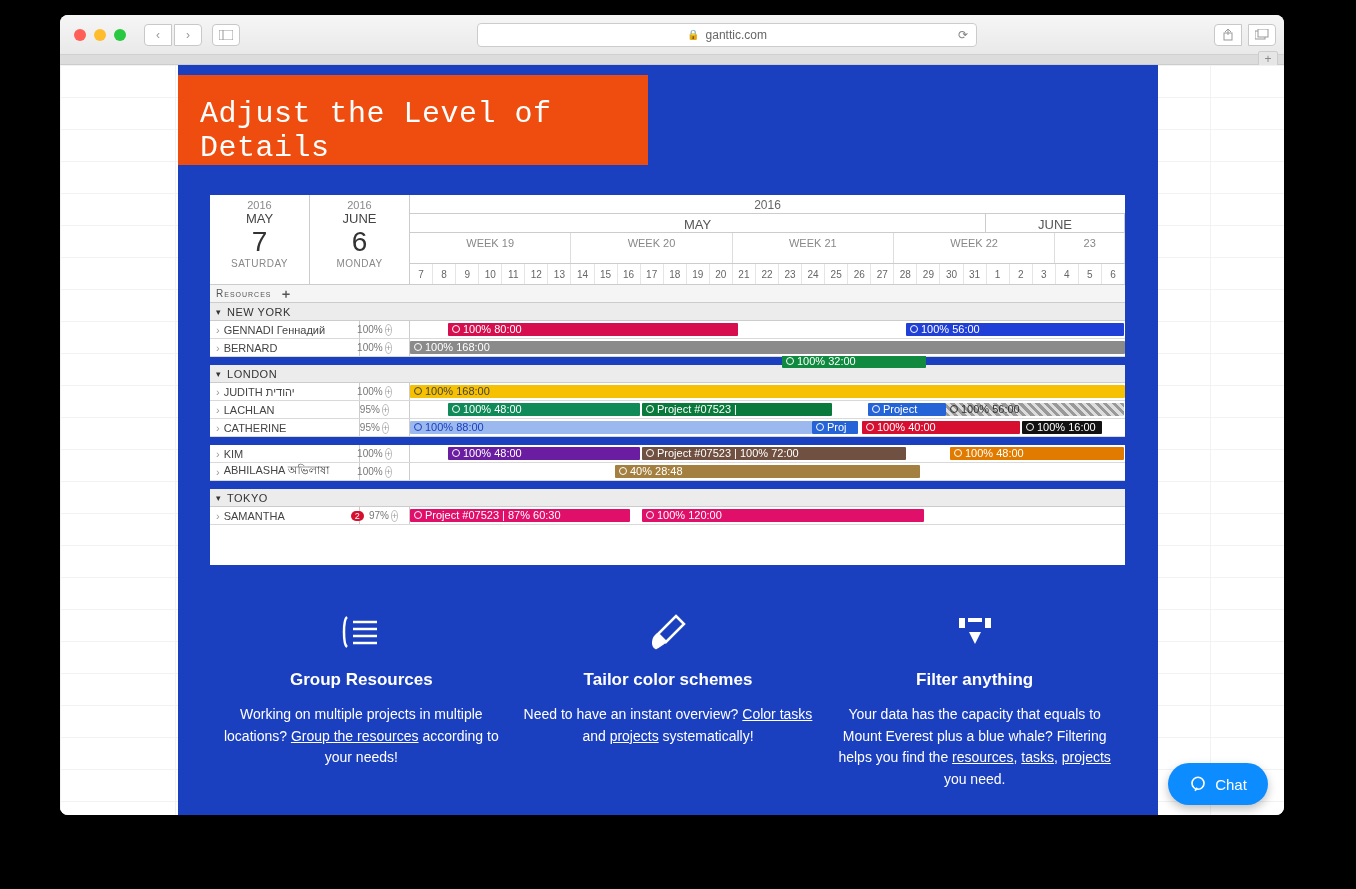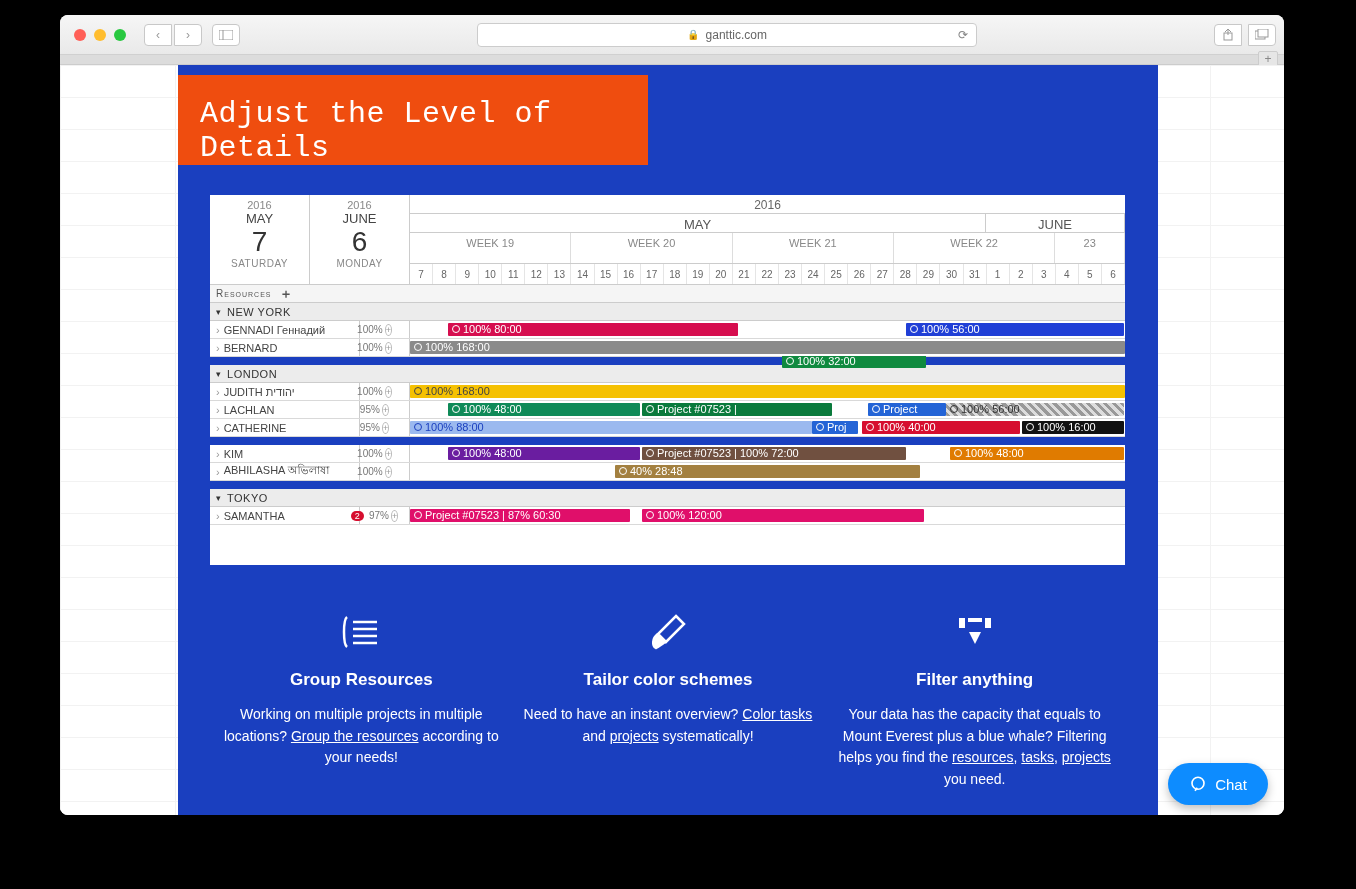--- a/index.html
+++ b/index.html
@@ -239,21 +239,21 @@
                   <div class="bar hatch" style="left: 536px; width: 178px;"><span class="bubble"></span>100% 56:00</div>
                 </div>
               </div>
               <div class="resrow">
                 <div class="reslabel"><span style="color:#999;margin-right:4px">›</span>CATHERINE</div>
                 <div class="respct">95% <span class="plus">+</span></div>
                 <div class="barwrap">
                   <div class="bar" style="left: 0px; width: 402px; background: rgb(155, 185, 239); color: rgb(26, 63, 191);"><span class="bubble"></span>100% 88:00</div>
                   <div class="bar" style="left: 402px; width: 46px; background: rgb(36, 100, 214);"><span class="bubble"></span>Proj</div>
                   <div class="bar" style="left: 452px; width: 158px; background: rgb(214, 14, 47);"><span class="bubble"></span>100% 40:00</div>
-                  <div class="bar" style="left: 612px; width: 102px; background: rgb(17, 17, 17);"><span class="bubble"></span>100% 16:00</div>
+                  <div class="bar" style="left: 612px; width: 80px; background: rgb(17, 17, 17);"><span class="bubble"></span>100% 16:00</div>
                 </div>
               </div>
               <div class="divider-blue"></div>
               <div class="resrow">
                 <div class="reslabel"><span style="color:#999;margin-right:4px">›</span>KIM</div>
                 <div class="respct">100% <span class="plus">+</span></div>
                 <div class="barwrap">
                   <div class="bar" style="left: 38px; width: 192px; background: rgb(106, 29, 160);"><span class="bubble"></span>100% 48:00</div>
                   <div class="bar" style="left: 232px; width: 264px; background: rgb(112, 80, 64);"><span class="bubble"></span>Project #07523 | 100% 72:00</div>
                   <div class="bar" style="left: 540px; width: 174px; background: rgb(224, 123, 0);"><span class="bubble"></span>100% 48:00</div>

